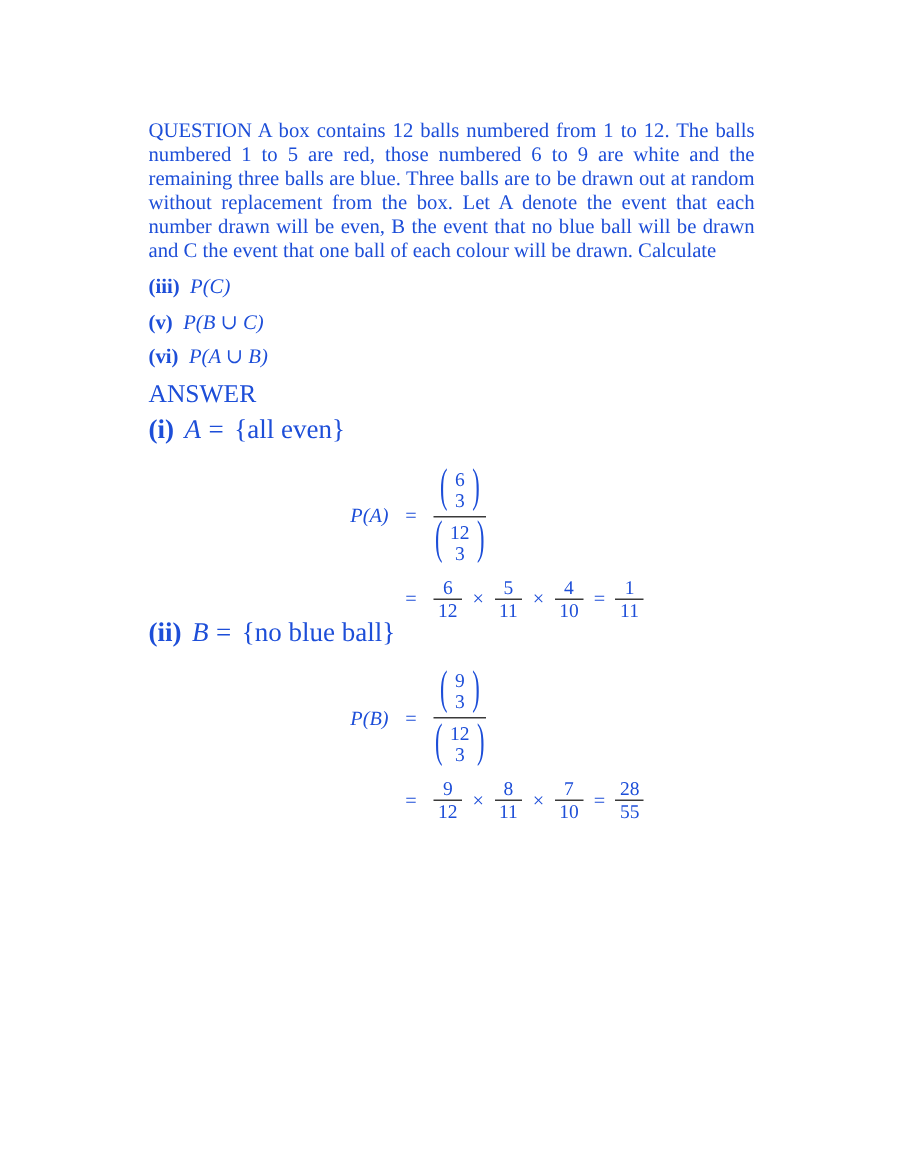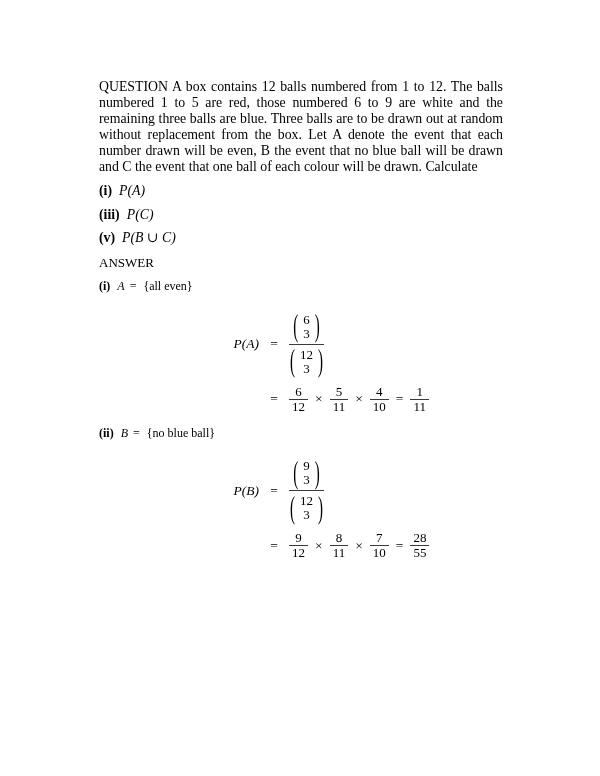--- a/index.html
+++ b/index.html
@@ -2,21 +2,21 @@
 <html><head>
 <meta charset="utf-8">
 <style>
   html, body { margin: 0; padding: 0; background: #ffffff; }
   .page {
     position: relative;
     width: 600px;
     height: 632px;
     background: #ffffff;
     font-family: "Liberation Serif", "DejaVu Serif", serif;
-    color: #000000;
+    color: #1d4ed8;
     overflow: hidden;
   }
   .body-block {
     position: absolute;
     left: 99px;
     top: 79px;
     width: 404px;
   }
   .para {
     font-size: 13.8px;
@@ -25,30 +25,30 @@
   }
   .qitem {
     margin-top: 8px;
     font-size: 13.8px;
     line-height: 15.5px;
   }
   .lbl { font-weight: bold; margin-right: 7px; }
   .mathit { font-style: italic; }
   .heading {
     margin-top: 9px;
-    font-size: 13px;
+    font-size: 17px;
     line-height: 15.5px;
     font-family: Liberation Serif, serif;
   }
   .stmt {
-    font-size: 12px;
+    font-size: 18px;
     line-height: 15.5px;
   }
   .stmt-a { margin-top: 9px; }
-  .stmt-b { margin-top: 12px; }
+  .stmt-b { }
   .stmt .set { margin-left: 2px; }
   .rel-sp { margin: 0 5px; }
 
   .eq {
     margin-top: 18px;
     margin-left: 120px;
     font-size: 13.5px;
   }
   .eqrow { display: flex; align-items: center; }
   .eqrow + .eqrow { margin-top: 9px; }
@@ -98,28 +98,28 @@
 </style>
 </head>
 <body>
 
 <div class="page">
   <div class="body-block">
 
     <div class="para">QUESTION A box contains 12 balls numbered from 1 to 12. The balls numbered 1 to 5 are red, those numbered 6 to 9 are white and the remaining three balls are blue. Three balls are to be drawn out at random without replacement from the box. Let A denote the event that each number drawn will be even, B the event that no blue ball will be drawn and C the event that one ball of each colour will be drawn. Calculate</div>
 
     <div class="qitem">
-      <span class="lbl">(i)</span><span class="mathit">P(A)</span>
-    </div>
-    <div class="qitem">
       <span class="lbl">(iii)</span><span class="mathit">P(C)</span>
     </div>
     <div class="qitem">
       <span class="lbl">(v)</span><span class="mathit">P(B ∪ C)</span>
     </div>
+    <div class="qitem">
+      <span class="lbl">(vi)</span><span class="mathit">P(A ∪ B)</span>
+    </div>
 
     <div class="heading">ANSWER</div>
 
     <div class="stmt stmt-a">
       <span class="lbl">(i)</span><span class="mathit">A</span><span class="rel-sp">=</span><span class="set">{all even}</span>
     </div>
 
     <div class="eq">
       <div class="eqrow">
         <span class="lhs">P(A)</span>

